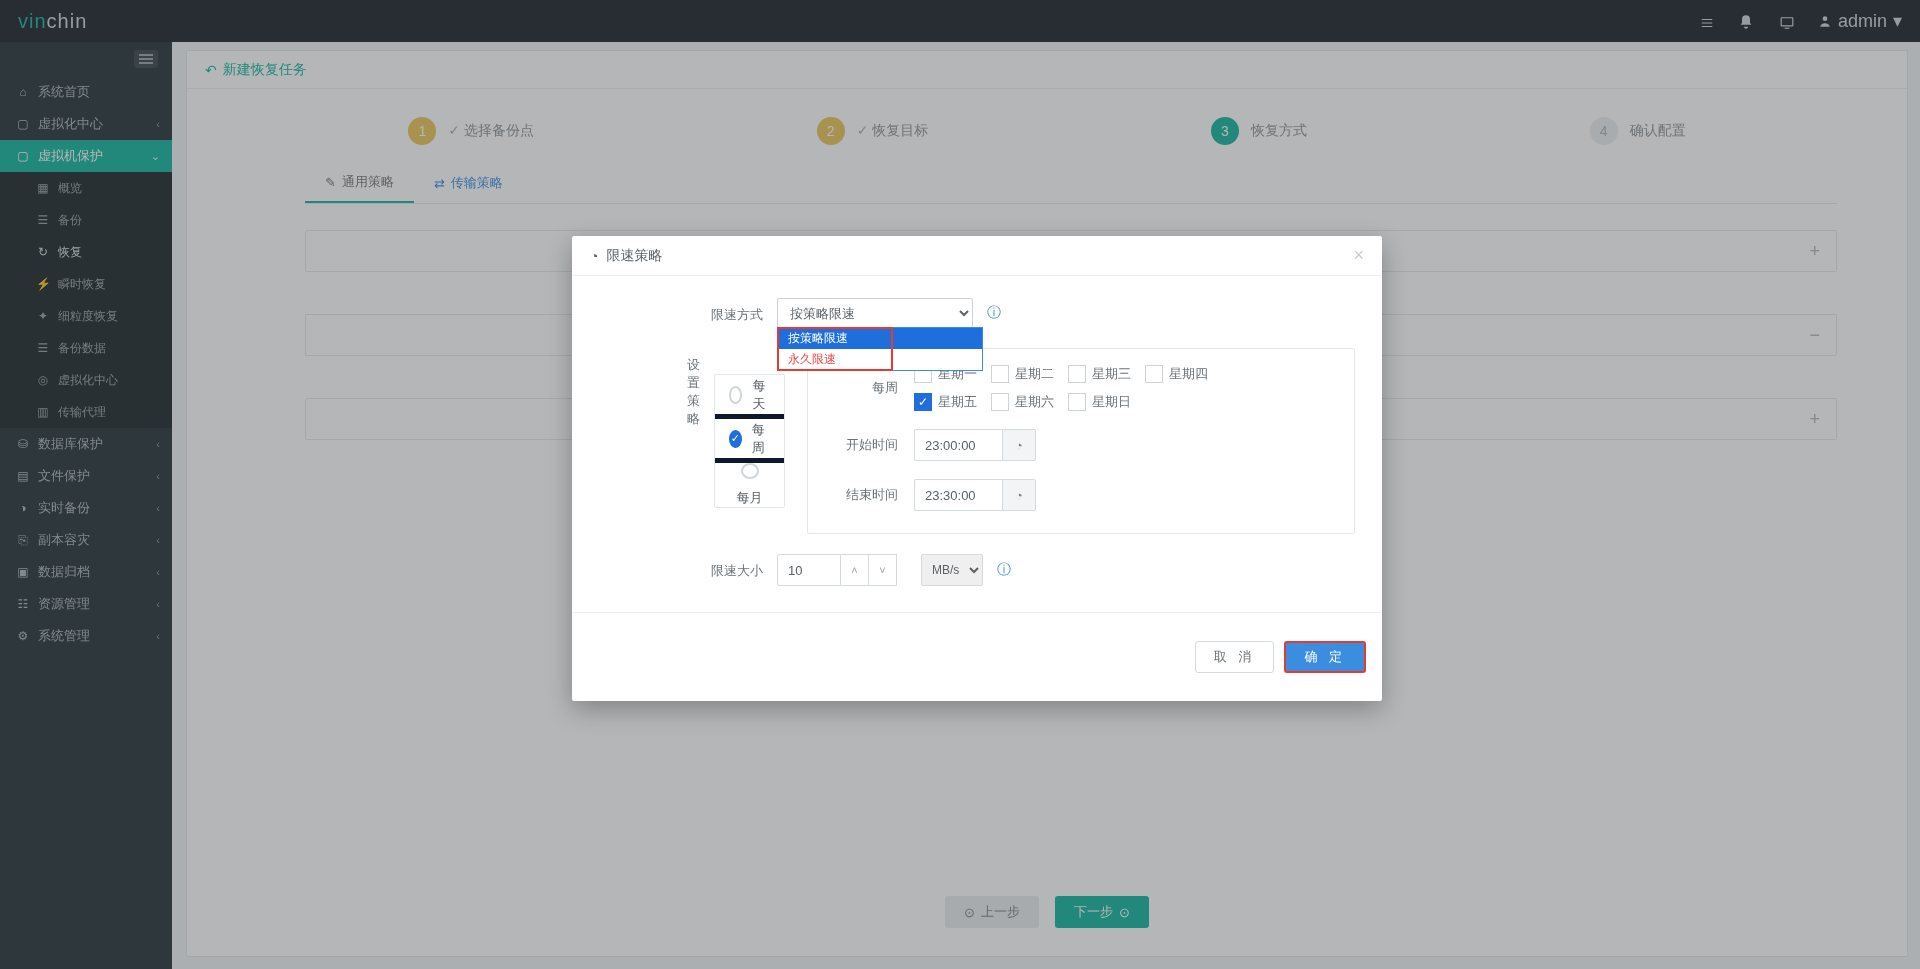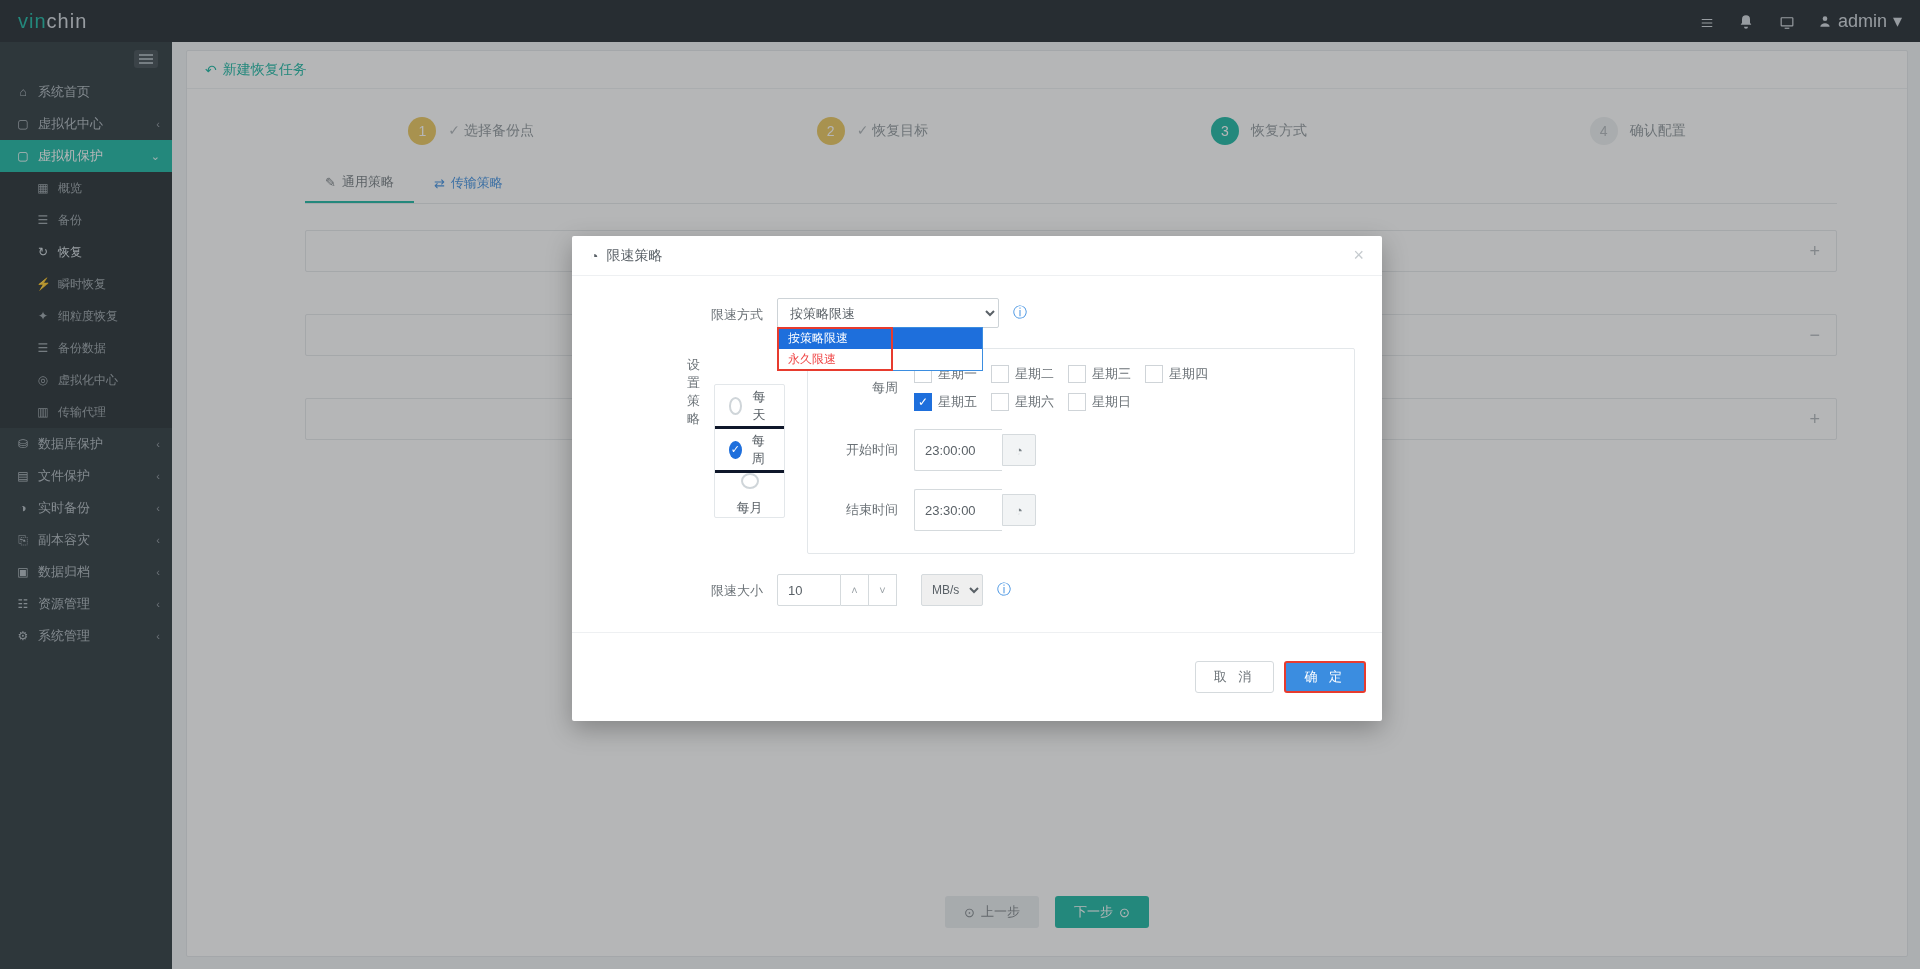--- a/index.html
+++ b/index.html
@@ -48,43 +48,43 @@
   
   .scrim{position:absolute;inset:0;background:rgba(60,64,66,.38);z-index:20;}
   
   .modal{position:absolute;z-index:30;left:572px;top:236px;width:810px;background:#fff;border-radius:2px;box-shadow:0 8px 26px rgba(0,0,0,.28);}
   .modal-head{height:40px;display:flex;align-items:center;padding:0 18px;border-bottom:1px solid #eef0f2;color:#5a6167;font-size:14px;gap:8px;}
   .modal-close{margin-left:auto;color:#c6cbcf;font-size:18px;cursor:pointer;}
   .modal-body{padding:22px 28px 6px 60px;margin-left:47px;}
   .row{display:flex;align-items:flex-start;margin-bottom:20px;}
   .rlabel{width:84px;text-align:right;color:#6b7277;font-size:13px;padding-top:8px;}
   .rfield{margin-left:14px;display:flex;gap:14px;align-items:center;}
-  .select-wrap{position:relative;width:222px;}
+  .select-wrap{position:relative;width:196px;}
   select.styled{width:100%;height:30px;border:1px solid #cdd3d7;border-radius:2px;padding:0 8px;font-size:13px;color:#5a6167;background:#fff;}
   .info-ico{color:#3b8de0;font-size:14px;cursor:help;}
   .dd-open{position:absolute;top:29px;left:0;width:206px;border:1px solid #3b8de0;background:#fff;z-index:5;}
   .dd-open .opt{height:21px;line-height:21px;padding:0 10px;font-size:12px;color:#ef4444;cursor:pointer;}
   .dd-open .opt.sel{background:#1e6fdc;color:#fff;}
   .dd-hl{position:absolute;top:29px;left:0;width:116px;height:44px;border:2px solid #e73b2e;pointer-events:none;z-index:6;}
   
   .policy-wrap{display:flex;gap:22px;}
   .periodbox{width:142px;border:1px solid #e3e7ea;border-radius:2px;}
-  .prow{height:44px;display:flex;align-items:center;gap:10px;padding:0 14px;font-size:13px;color:#5a6167;border-bottom:3px solid #0f172a;cursor:pointer;}
+  .prow{height:44px;display:flex;align-items:center;gap:10px;padding:0 14px;font-size:13px;color:#5a6167;border-bottom:5px solid #0f172a;cursor:pointer;}
   .prow:last-child{border-bottom:none;flex-direction:column;}
   .radio{width:18px;height:18px;border:2px solid #cfd5d9;border-radius:50%;position:relative;}
   .prow.sel .radio{border:none;background:#1e6fdc;}
   .prow.sel .radio::after{content:"✓";position:absolute;inset:0;display:flex;align-items:center;justify-content:center;color:#fff;font-size:11px;}
   .policy-right{flex:1;border:1px solid #e3e7ea;border-radius:2px;padding:16px 20px 18px;}
   .formrow{display:flex;align-items:center;margin-bottom:18px;}
   .formrow .flabel{width:70px;text-align:right;color:#6b7277;font-size:13px;margin-right:16px;}
   .cb{width:18px;height:18px;border:1px solid #cfd4d8;margin-right:6px;display:inline-flex;align-items:center;justify-content:center;cursor:pointer;}
   .cb.checked{background:#1e6fdc;border-color:#1e6fdc;color:#fff;font-size:12px;}
   .day{display:flex;align-items:center;margin-right:14px;font-size:13px;color:#6b7277;}
   .daygrid{display:flex;flex-wrap:wrap;width:420px;}
-  .timein{width:88px;height:42px;border:1px solid #d5dadd;border-right:none;border-radius:2px 0 0 2px;padding:0 10px;font-size:13px;color:#5a6167;}
+  .timein{width:88px;height:32px;border:1px solid #d5dadd;border-right:none;border-radius:2px 0 0 2px;padding:0 10px;font-size:13px;color:#5a6167;}
   .timebtn{width:34px;height:32px;border:1px solid #d5dadd;border-radius:0 2px 2px 0;background:#f2f4f5;display:flex;align-items:center;justify-content:center;color:#7c8489;cursor:pointer;}
   
   .spinner{display:flex;}
   .spin-in{width:64px;height:32px;border:1px solid #d5dadd;border-radius:2px 0 0 2px;padding:0 10px;font-size:13px;color:#5a6167;}
   .spin-btn{width:28px;height:32px;border:1px solid #d5dadd;border-left:none;display:flex;align-items:center;justify-content:center;color:#9aa1a6;cursor:pointer;font-size:11px;}
   .unit-sel{width:62px;height:32px;border:1px solid #d5dadd;border-radius:2px;margin-left:10px;font-size:12px;color:#5a6167;padding-left:6px;}
   
   .modal-foot{border-top:1px solid #eef0f2;padding:28px 16px;display:flex;justify-content:flex-end;gap:10px;}
   .mbtn{height:32px;padding:0 18px;border-radius:3px;font-size:13px;cursor:pointer;display:flex;align-items:center;letter-spacing:4px;}
   .mbtn.cancel{background:#fff;border:1px solid #d5dadd;color:#6b7277;}

